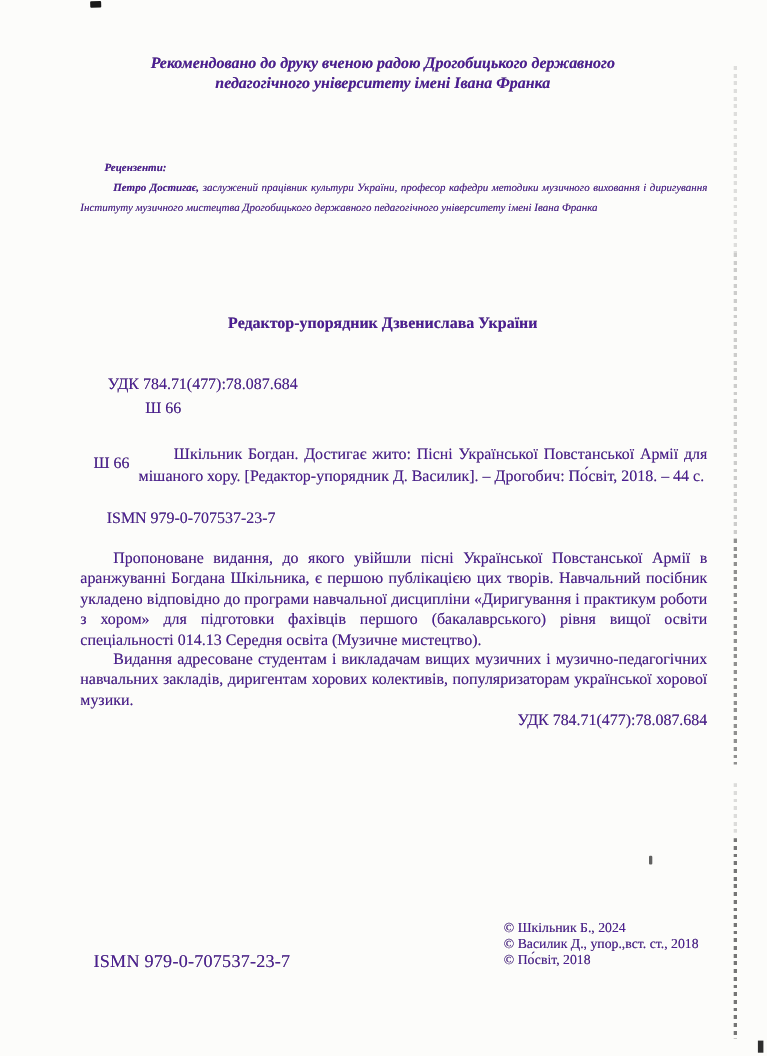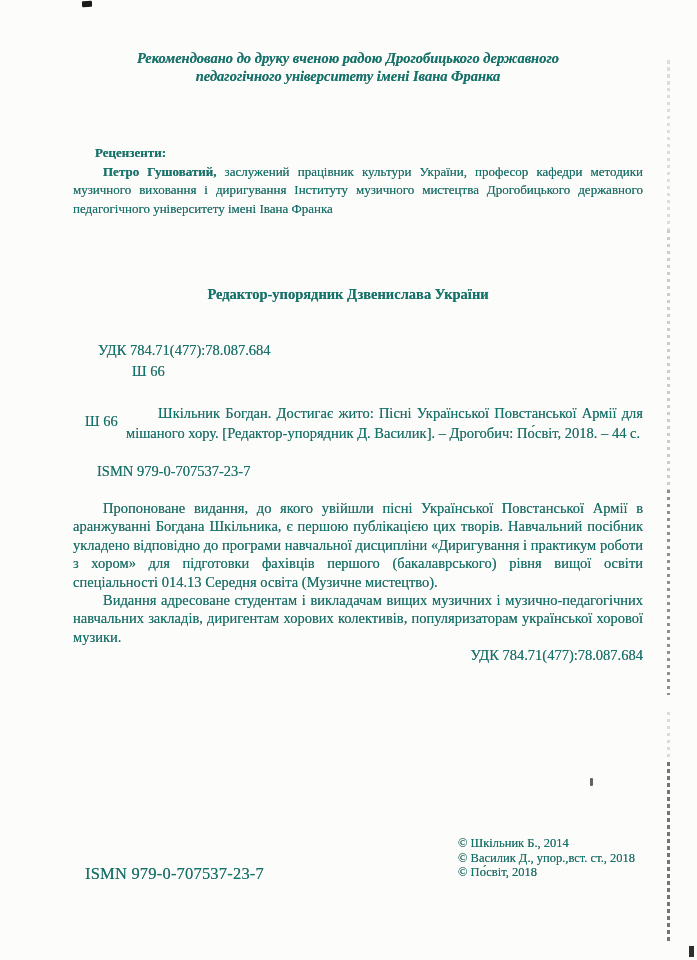--- a/index.html
+++ b/index.html
@@ -7,43 +7,44 @@
     padding: 0;
     background: #fcfcfa;
   }
   .page {
     position: relative;
     width: 697px;
     height: 960px;
     background: #fcfcfa;
     overflow: hidden;
     font-family: "Liberation Serif", "DejaVu Serif", serif;
-    color: #0f766e;
+    color: #4c1d95;
     text-shadow: 0 0 0.4px rgba(20,20,20,0.55);
   }
   
   .approval {
     position: absolute;
     top: 50px;
     left: 40px;
     width: 616px;
     text-align: center;
     font-style: italic;
     font-weight: bold;
     font-size: 14.5px;
     line-height: 17.5px;
   }
   
   .reviewers {
     position: absolute;
     top: 144px;
     left: 73px;
     width: 570px;
-    font-size: 13px;
+    font-size: 10px;
     line-height: 18.5px;
+    font-style: italic;
   }
   .rev-heading {
     font-weight: bold;
     padding-left: 22px;
   }
   .reviewers p {
     margin: 0;
     text-align: justify;
     text-indent: 30px;
   }
@@ -166,21 +167,21 @@
 
   <div class="ink-blot-top"></div>
 
   <div class="approval">
     <div>Рекомендовано до друку вченою радою Дрогобицького державного</div>
     <div>педагогічного університету імені Івана Франка</div>
   </div>
 
   <div class="reviewers">
     <div class="rev-heading">Рецензенти:</div>
-    <p><b>Петро Гушоватий,</b><span> заслужений працівник культури України, професор кафедри методики музичного виховання і диригування Інституту музичного мистецтва Дрогобицького державного педагогічного університету імені Івана Франка</span></p>
+    <p><b>Петро Достигає,</b><span> заслужений працівник культури України, професор кафедри методики музичного виховання і диригування Інституту музичного мистецтва Дрогобицького державного педагогічного університету імені Івана Франка</span></p>
   </div>
 
   <div class="editor">Редактор-упорядник Дзвенислава України</div>
 
   <div class="udk-block">
     <div>УДК 784.71(477):78.087.684</div>
     <div class="shelf">Ш 66</div>
   </div>
 
   <div class="biblio">
@@ -190,21 +191,21 @@
 
   <div class="ismn-top">ISMN 979-0-707537-23-7</div>
 
   <div class="annotation">
     <p>Пропоноване видання, до якого увійшли пісні Української Повстанської Армії в аранжуванні Богдана Шкільника, є першою публікацією цих творів. Навчальний посібник укладено відповідно до програми навчальної дисципліни «Диригування і практикум роботи з хором» для підготовки фахівців першого (бакалаврського) рівня вищої освіти спеціальності 014.13 Середня освіта (Музичне мистецтво).</p>
     <p>Видання адресоване студентам і викладачам вищих музичних і музично-педагогічних навчальних закладів, диригентам хорових колективів, популяризаторам української хорової музики.</p>
     <div class="udk-right">УДК 784.71(477):78.087.684</div>
   </div>
 
   <div class="copyright">
-    <div>© Шкільник Б., 2014</div>
+    <div>© Шкільник Б., 2024</div>
     <div>© Василик Д., упор.,вст. ст., 2018</div>
     <div>© По́світ, 2018</div>
   </div>
 
   <div class="ismn-bottom">ISMN 979-0-707537-23-7</div>
 
   <div class="perf perf-1"></div>
   <div class="perf perf-2"></div>
   <div class="perf perf-3"></div>
   <div class="perf perf-4"></div>

